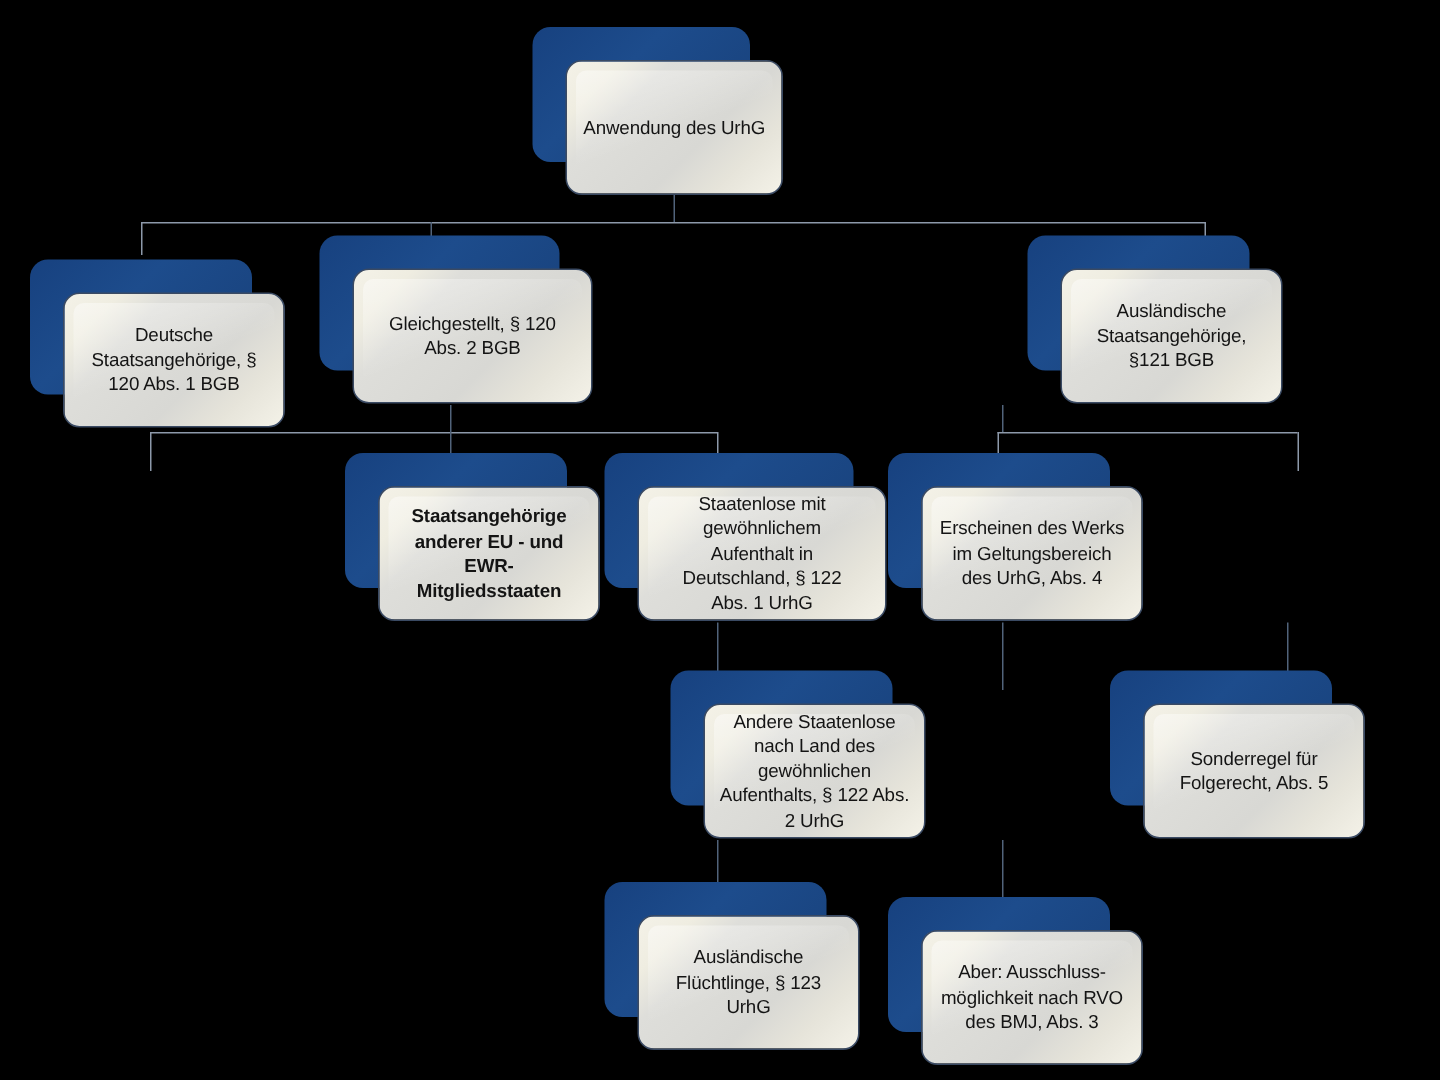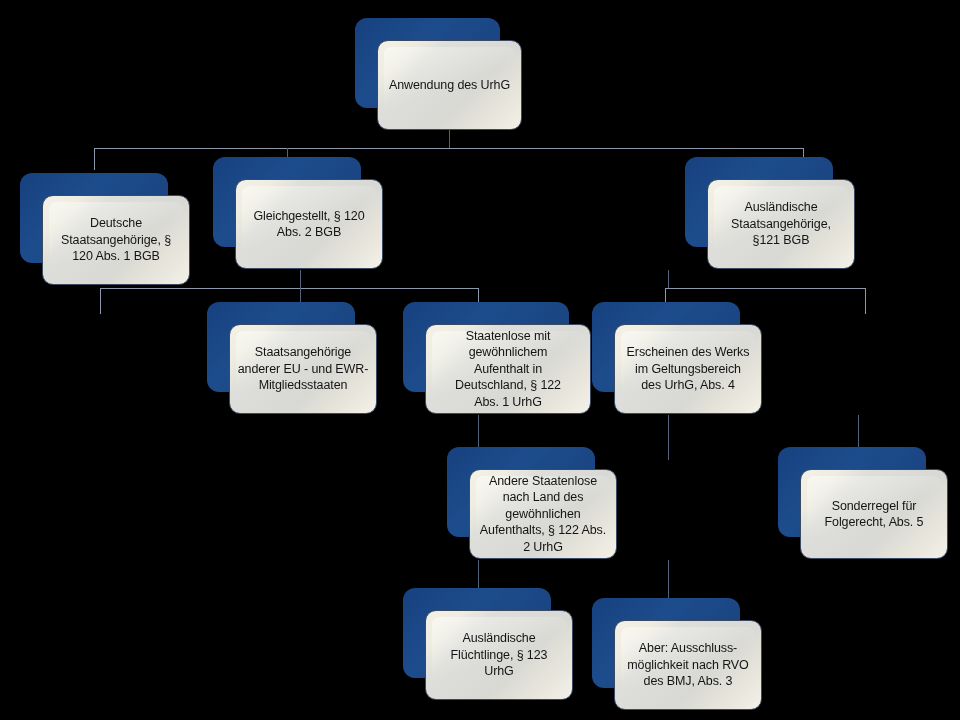--- a/index.html
+++ b/index.html
@@ -127,39 +127,39 @@
 
   <div class="node" style="left:20px; top:157px; width:148px; height:90px;margin-top:16px;">
     <div class="shadow"></div>
     <div class="face">
       <div class="label">Deutsche
 Staatsangehörige, §
 120 Abs. 1 BGB</div>
     </div>
   </div>
 
-  <div class="node" style="left:213px; top:157px; width:148px; height:90px;">
+  <div class="node" style="left:213px; top:157px; width:148px; height:90px;padding-left:12px;">
     <div class="shadow"></div>
     <div class="face">
       <div class="label">Gleichgestellt, § 120
 Abs. 2 BGB</div>
     </div>
   </div>
 
   <div class="node" style="left:685px; top:157px; width:148px; height:90px;">
     <div class="shadow"></div>
     <div class="face">
       <div class="label">Ausländische
 Staatsangehörige,
 §121 BGB</div>
     </div>
   </div>
 
 
-  <div class="node" style="left:207px; top:302px; width:148px; height:90px;">
+  <div class="node" style="left:230px; top:302px; width:148px; height:90px;font-weight:bold;">
     <div class="shadow"></div>
     <div class="face">
       <div class="label">Staatsangehörige
 anderer EU - und EWR-
 Mitgliedsstaaten</div>
     </div>
   </div>
 
   <div class="node" style="left:403px; top:302px; width:148px; height:90px;padding-left:18px;">
     <div class="shadow"></div>
@@ -187,21 +187,21 @@
     <div class="face">
       <div class="label">Andere Staatenlose
 nach Land des
 gewöhnlichen
 Aufenthalts, § 122 Abs.
 2 UrhG</div>
     </div>
   </div>
 
 
-  <div class="node" style="left:778px; top:447px; width:148px; height:90px;">
+  <div class="node" style="left:740px; top:447px; width:148px; height:90px;">
     <div class="shadow"></div>
     <div class="face">
       <div class="label">Sonderregel für
 Folgerecht, Abs. 5</div>
     </div>
   </div>
 
   <div class="node" style="left:403px; top:588px; width:148px; height:90px;">
     <div class="shadow"></div>
     <div class="face">

